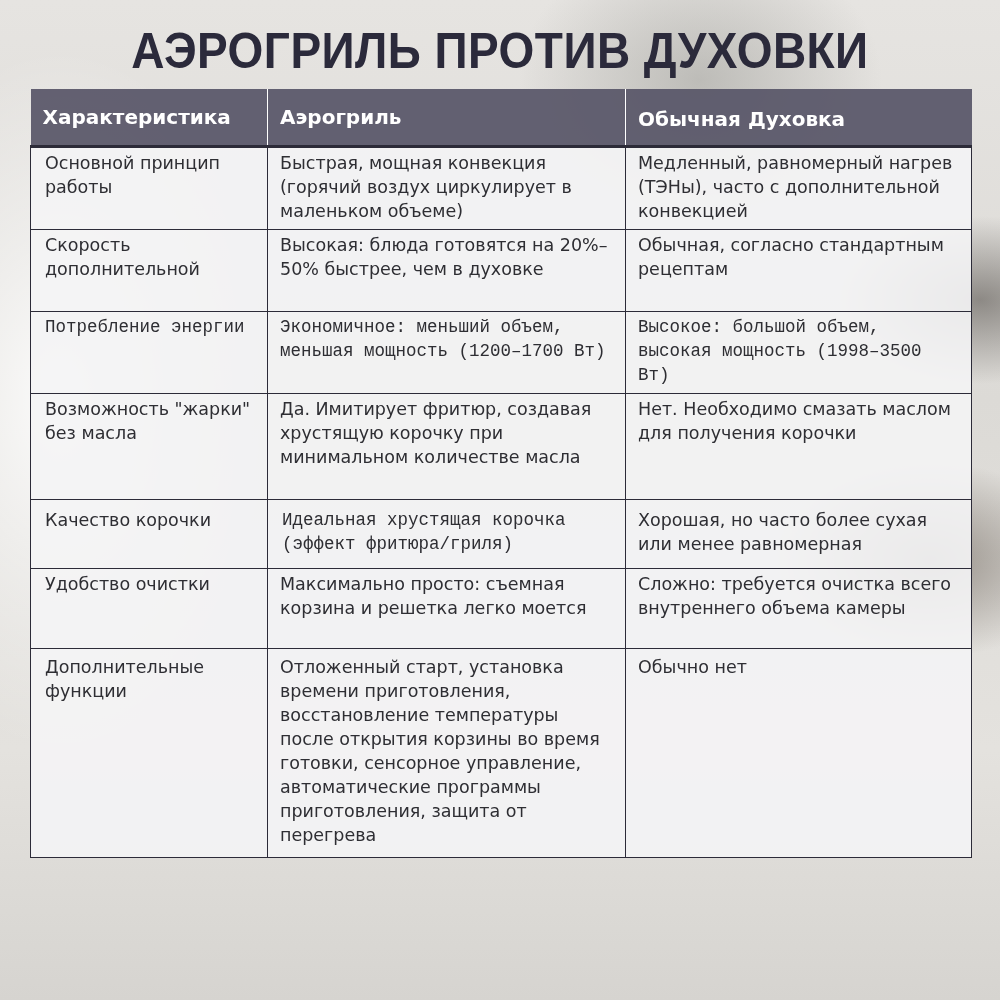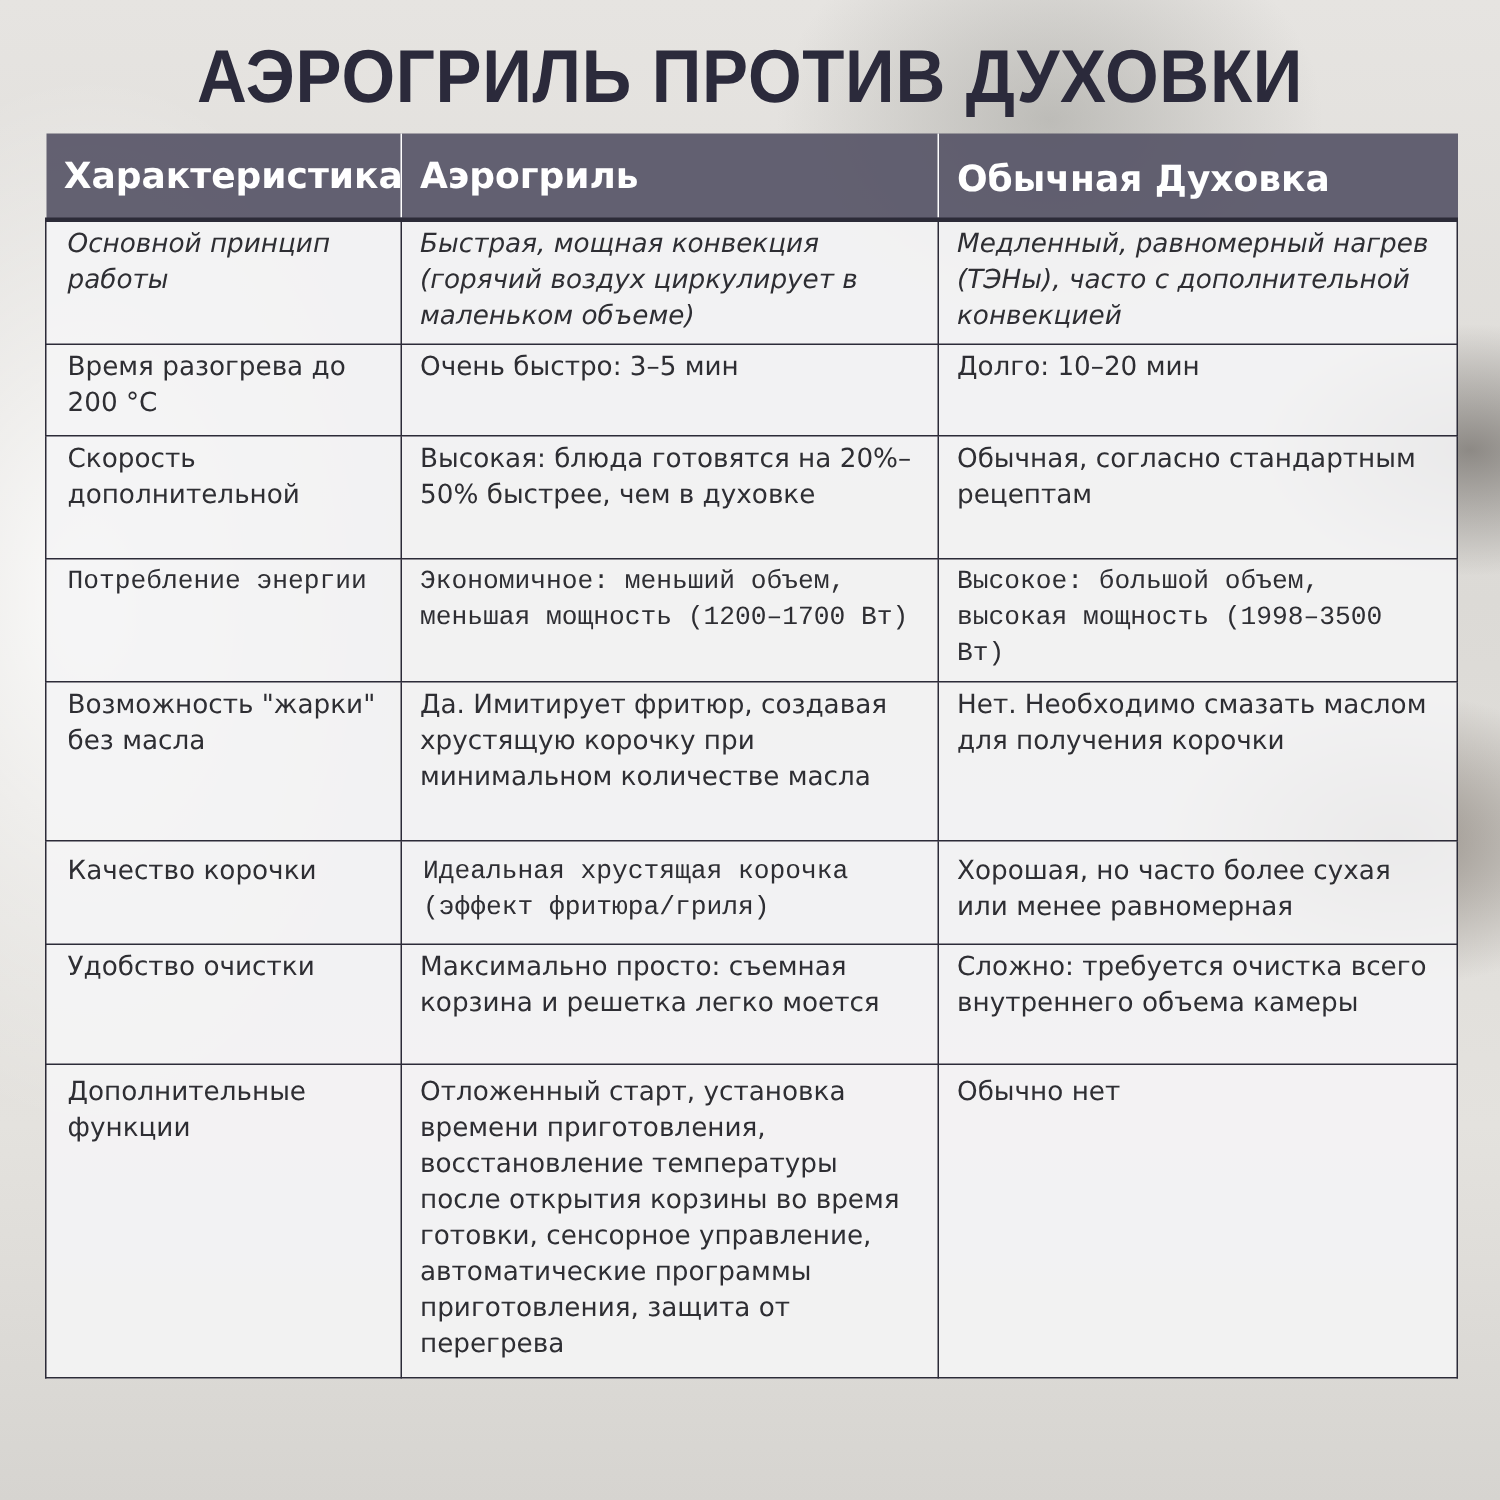--- a/index.html
+++ b/index.html
@@ -41,21 +41,21 @@
     border-collapse: collapse;
     table-layout: fixed;
   }
   table.cmp col.c1 { width: 237px; }
   table.cmp col.c2 { width: 358px; }
   table.cmp col.c3 { width: 346px; }
   thead th {
     background: rgba(88, 86, 104, 0.93);
     color: #ffffff;
     font-weight: 600;
-    font-size: 24px;
+    font-size: 20px;
     text-align: left;
     height: 52px;
     padding: 0 10px 0 12px;
     border-left: 1.5px solid #ffffff;
     border-bottom: 3px solid #2c2b38;
     vertical-align: middle;
   }
   thead th:first-child { border-left: none; }
   thead th.h3 { padding-top: 4px; }
   tbody td {
@@ -63,21 +63,21 @@
     color: #2e2e33;
     font-size: 17.5px;
     line-height: 24px;
     vertical-align: top;
     padding: 3px 10px 6px 12px;
     border: 1.5px solid #2c2b38;
   }
   tbody td:first-child {
     padding-left: 14px;
   }
-  tbody tr.r-principle td { height: 70px; font-style: italic; }
+  tbody tr.r-principle td { height: 70px; }
   tbody tr.r-preheat td { height: 51px; }
   tbody tr.r-speed td { height: 72px; }
   tbody tr.r-energy td { height: 72px; font-family: Liberation Mono, monospace; }
   tbody tr.r-fry td { height: 96px; }
   tbody tr.r-crust td { height: 54px; padding-top: 8px; }
   tbody tr.r-size td { height: 50px; }
   tbody tr.r-clean td { height: 70px; }
   tbody tr.r-extra td { height: 196px; padding-top: 6px; }
   td.indent { padding-left: 14px; font-family: Liberation Mono, monospace; }
 </style>
@@ -97,25 +97,20 @@
       <th>Характеристика</th>
       <th>Аэрогриль</th>
       <th class="h3">Обычная Духовка</th>
     </tr>
   </thead>
   <tbody>
     <tr class="r-principle">
       <td>Основной принцип работы</td>
       <td>Быстрая, мощная конвекция (горячий воздух циркулирует в маленьком объеме)</td>
       <td>Медленный, равномерный нагрев (ТЭНы), часто с дополнительной конвекцией</td>
-    </tr>
-    <tr class="r-preheat">
-      <td>Время разогрева до 200 °C</td>
-      <td>Очень быстро: 3–5 мин</td>
-      <td>Долго: 10–20 мин</td>
     </tr>
     <tr class="r-speed">
       <td>Скорость дополнительной</td>
       <td>Высокая: блюда готовятся на 20%–50% быстрее, чем в духовке</td>
       <td>Обычная, согласно стандартным рецептам</td>
     </tr>
     <tr class="r-energy">
       <td>Потребление энергии</td>
       <td>Экономичное: меньший объем, меньшая мощность (1200–1700 Вт)</td>
       <td>Высокое: большой объем, высокая мощность (1998–3500 Вт)</td>

